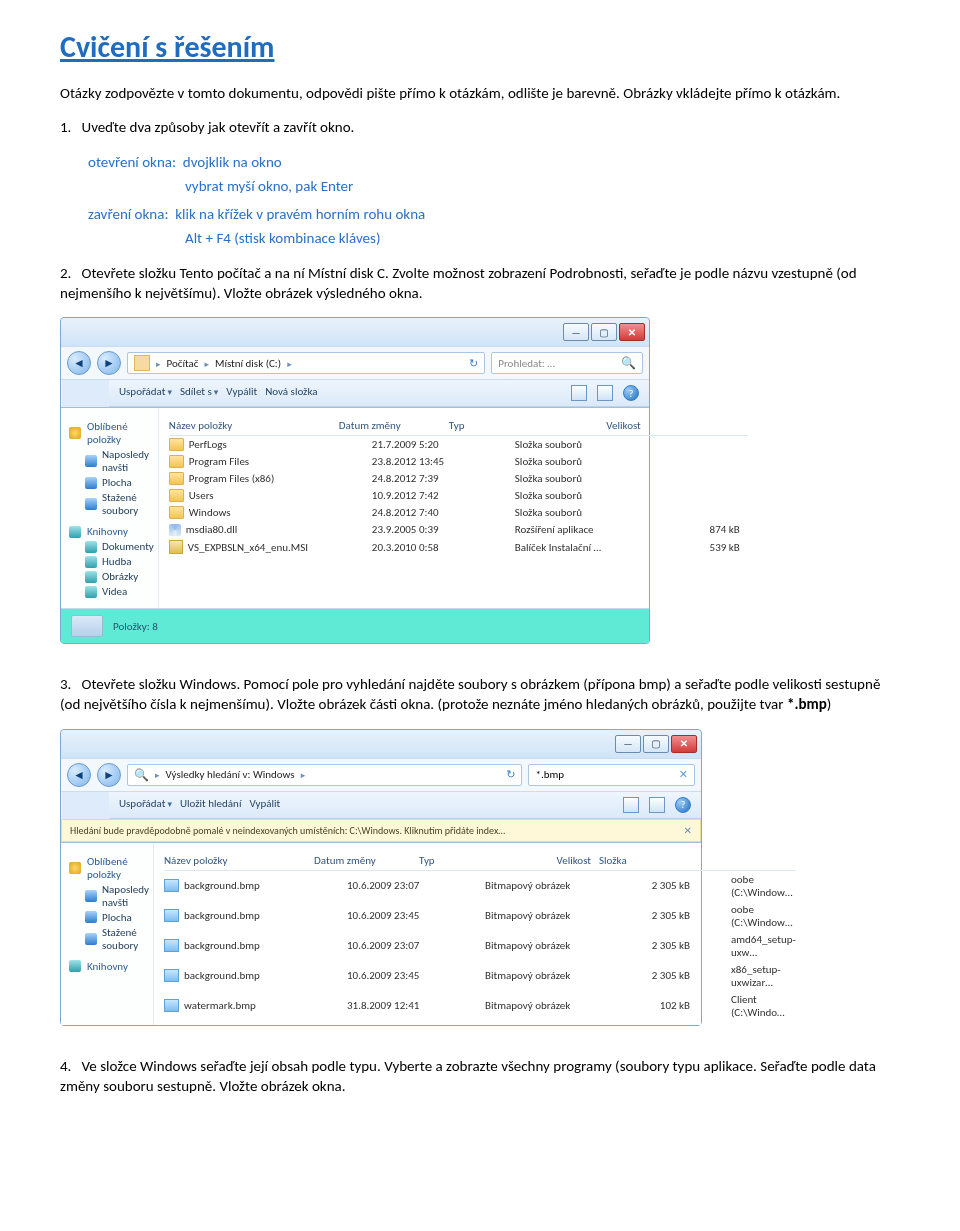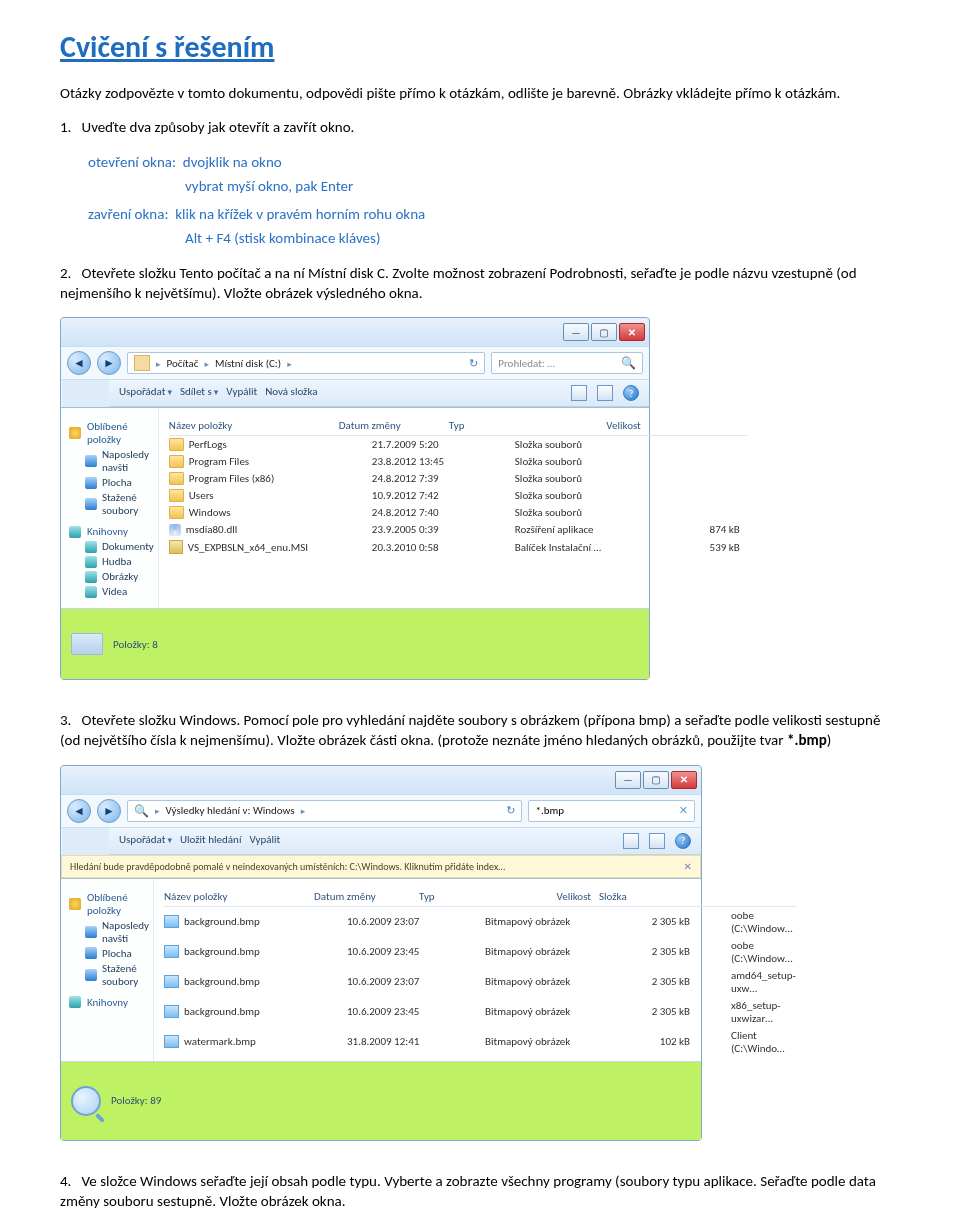--- a/index.html
+++ b/index.html
@@ -121,21 +121,21 @@
   .row .nc{display:flex;align-items:center;gap:5px;}
   .i-folder{width:13px;height:11px;background:linear-gradient(#ffe59f,#f2c552);border:1px solid #dfb14a;border-radius:1px;}
   .i-dll{width:12px;height:12px;border-radius:2px;background:conic-gradient(#8fb9e8,#e7eff9,#8fb9e8);}
   .i-cab{width:12px;height:12px;background:linear-gradient(#d4e9ff,#88b5e5);border:1px solid #6d9ecf;}
   .i-msi{width:12px;height:12px;background:linear-gradient(#f5e6b5,#e0bf4f);border:1px solid #cfa63c;}
   .i-bmp{width:13px;height:11px;background:linear-gradient(#c7e6ff,#7dbef0);border:1px solid #5fa2da;}
   .rt{text-align:right;padding-right:8px;}
 
   .status{
     display:flex;align-items:center;gap:10px;
-    padding:24px 10px;border-top:1px solid #c5d9ee;background:#bef264;color:#2e4f73;text-align:center;
+    padding:6px 10px;border-top:1px solid #c5d9ee;background:#5eead4;color:#2e4f73;text-align:center;
   }
   .status-ico{width:30px;height:20px;background:linear-gradient(#dbe9f8,#b7d0eb);border:1px solid #9abada;border-radius:2px;}
   .mag-ico{width:26px;height:26px;border-radius:50%;background:radial-gradient(circle at 35% 35%,#e9f5ff,#a9d0f2);border:2px solid #6ea3d6;position:relative;}
   .mag-ico::after{content:"";position:absolute;right:-6px;bottom:-6px;width:10px;height:4px;background:#6ea3d6;transform:rotate(45deg);border-radius:2px;}
 
 </style>
 </head>
 <body>
 
 <h1>Cvičení s řešením</h1>
@@ -435,22 +435,18 @@
               <span>watermark.bmp</span>
             </span>
   <span>31.8.2009 12:41</span>
   <span>Bitmapový obrázek</span>
   <span class="rt">102 kB</span>
   <span>Client (C:\Windo…</span>
           </div>
         </div>
     </div>
   </div>
-  <div class="status">
-    <span class="mag-ico"></span>
-    <span>Položky: 89</span>
-  </div>
 </div>
 
 <p>
   <span>4.</span>&nbsp;&nbsp;
   <span>Ve složce Windows seřaďte její obsah podle typu. Vyberte a zobrazte všechny programy (soubory typu aplikace. Seřaďte podle data změny souboru sestupně. Vložte obrázek okna.</span>
 </p>
 
 </body></html>

